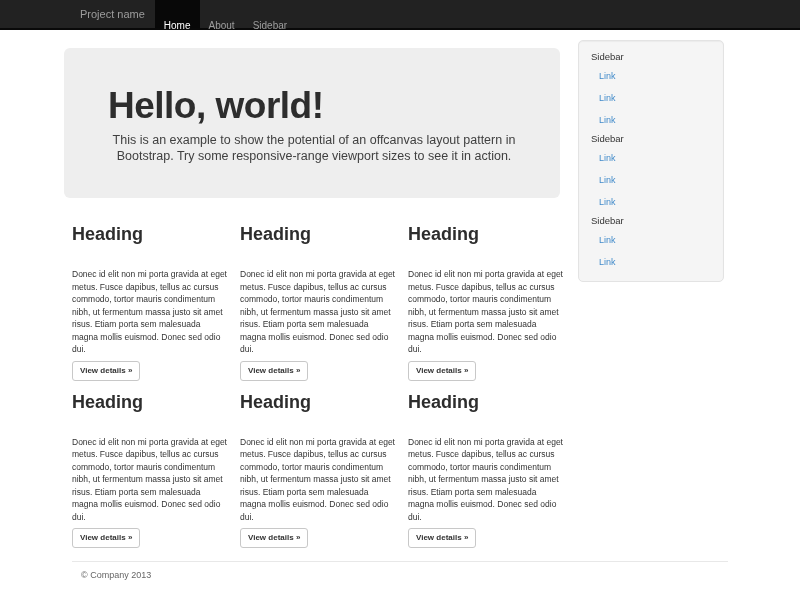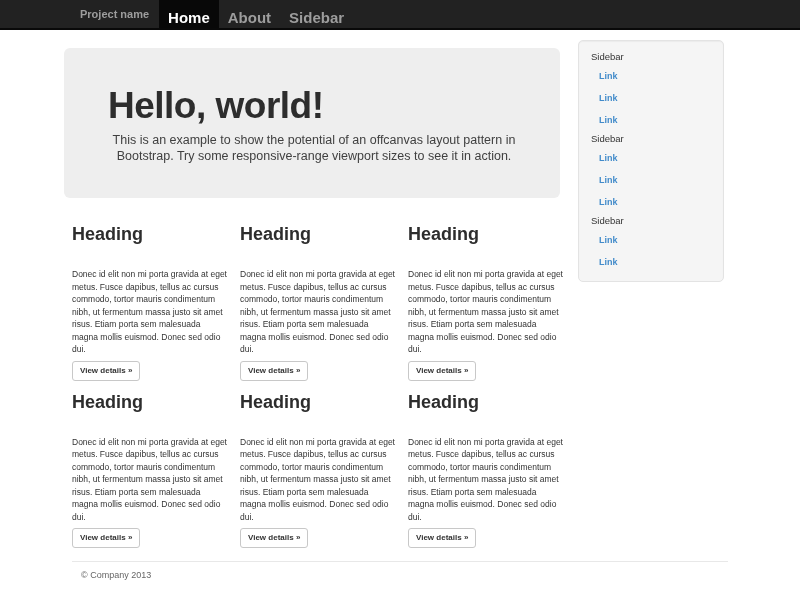--- a/index.html
+++ b/index.html
@@ -3,33 +3,33 @@
 <meta charset="utf-8">
 <style>
   * { margin:0; padding:0; box-sizing:border-box; }
   html,body { width:800px; height:600px; }
   body {
     background:#ffffff;
     font-family:"Liberation Sans", sans-serif;
     color:#333333;
     overflow:hidden;
   }
-  a { text-decoration:none;font-weight:bold; }
+  a { text-decoration:none; }
 
   
   .navbar { height:30px; background:#222222; border-bottom:2px solid #090909; }
   .nav-inner { width:672px; margin:0 auto; display:flex; align-items:stretch; height:28px; }
   .brand {
     color:#9d9d9d; font-size:11px; line-height:28px;
     padding-left:16px; margin-right:10px; white-space:nowrap; cursor:pointer;
   }
   .nav-items { display:flex; }
   .nav-item {
-    color:#9d9d9d; font-size:15px; line-height:28px;
-    padding:4px 9px; cursor:pointer; white-space:nowrap;
+    color:#9d9d9d; font-size:10px; line-height:28px;
+    padding:12px 9px; cursor:pointer; white-space:nowrap;
   }
   .nav-item.active { background:#080808; color:#ffffff; }
 
   
   .container { width:672px; margin:0 auto; }
   .main-row { display:flex; align-items:flex-start; }
   .content { width:504px; }
 
   
   .jumbotron {

